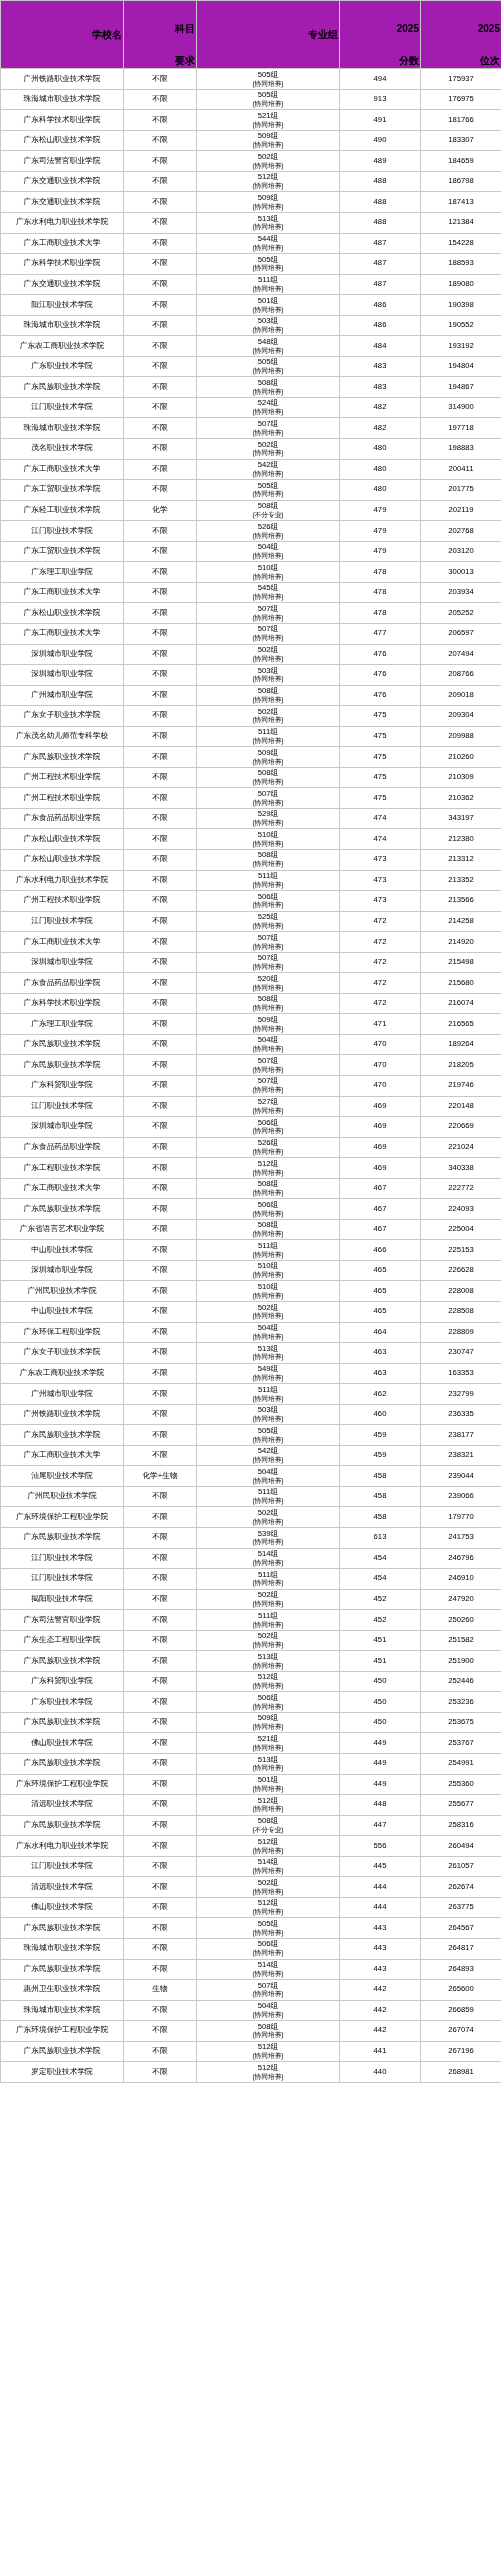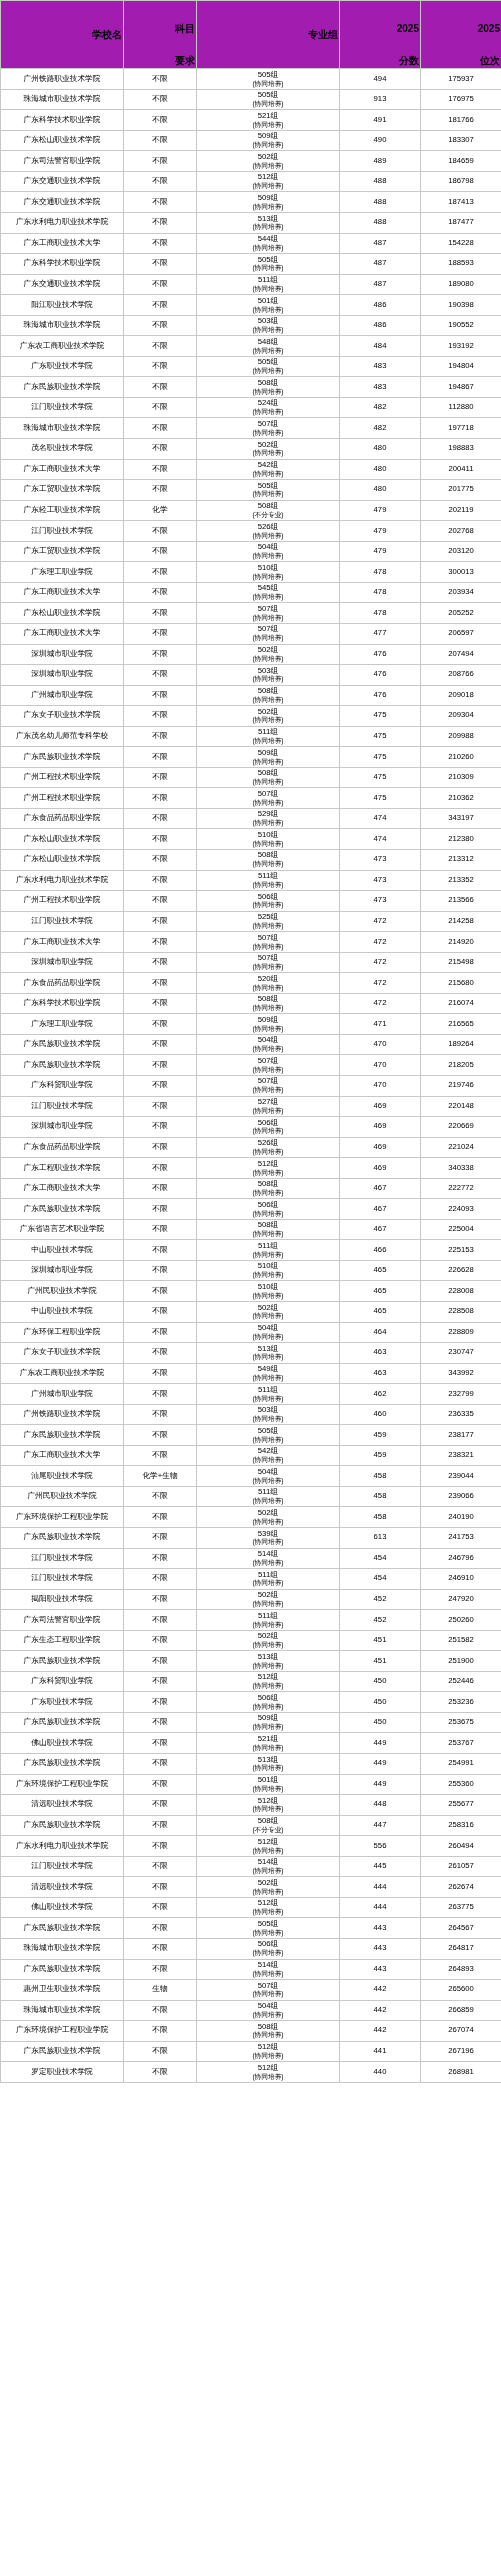--- a/index.html
+++ b/index.html
@@ -151,21 +151,21 @@
         <td>187413</td>
       </tr>
       <tr>
         <td class="school">广东水利电力职业技术学院</td>
         <td>不限</td>
         <td class="major">
           <span class="grp">513组</span>
           <span class="sub">(协同培养)</span>
         </td>
         <td>488</td>
-        <td>187477</td>
+        <td>121384</td>
       </tr>
       <tr>
         <td class="school">广东工商职业技术大学</td>
         <td>不限</td>
         <td class="major">
           <span class="grp">544组</span>
           <span class="sub">(协同培养)</span>
         </td>
         <td>487</td>
         <td>154228</td>
@@ -241,21 +241,21 @@
         <td>194867</td>
       </tr>
       <tr>
         <td class="school">江门职业技术学院</td>
         <td>不限</td>
         <td class="major">
           <span class="grp">524组</span>
           <span class="sub">(协同培养)</span>
         </td>
         <td>482</td>
-        <td>112880</td>
+        <td>314900</td>
       </tr>
       <tr>
         <td class="school">珠海城市职业技术学院</td>
         <td>不限</td>
         <td class="major">
           <span class="grp">507组</span>
           <span class="sub">(协同培养)</span>
         </td>
         <td>482</td>
         <td>197718</td>
@@ -711,21 +711,21 @@
         <td>230747</td>
       </tr>
       <tr>
         <td class="school">广东农工商职业技术学院</td>
         <td>不限</td>
         <td class="major">
           <span class="grp">549组</span>
           <span class="sub">(协同培养)</span>
         </td>
         <td>463</td>
-        <td>343992</td>
+        <td>163353</td>
       </tr>
       <tr>
         <td class="school">广州城市职业学院</td>
         <td>不限</td>
         <td class="major">
           <span class="grp">511组</span>
           <span class="sub">(协同培养)</span>
         </td>
         <td>462</td>
         <td>232799</td>
@@ -781,21 +781,21 @@
         <td>239066</td>
       </tr>
       <tr>
         <td class="school">广东环境保护工程职业学院</td>
         <td>不限</td>
         <td class="major">
           <span class="grp">502组</span>
           <span class="sub">(协同培养)</span>
         </td>
         <td>458</td>
-        <td>240190</td>
+        <td>179770</td>
       </tr>
       <tr>
         <td class="school">广东民族职业技术学院</td>
         <td>不限</td>
         <td class="major">
           <span class="grp">539组</span>
           <span class="sub">(协同培养)</span>
         </td>
         <td>613</td>
         <td>241753</td>

